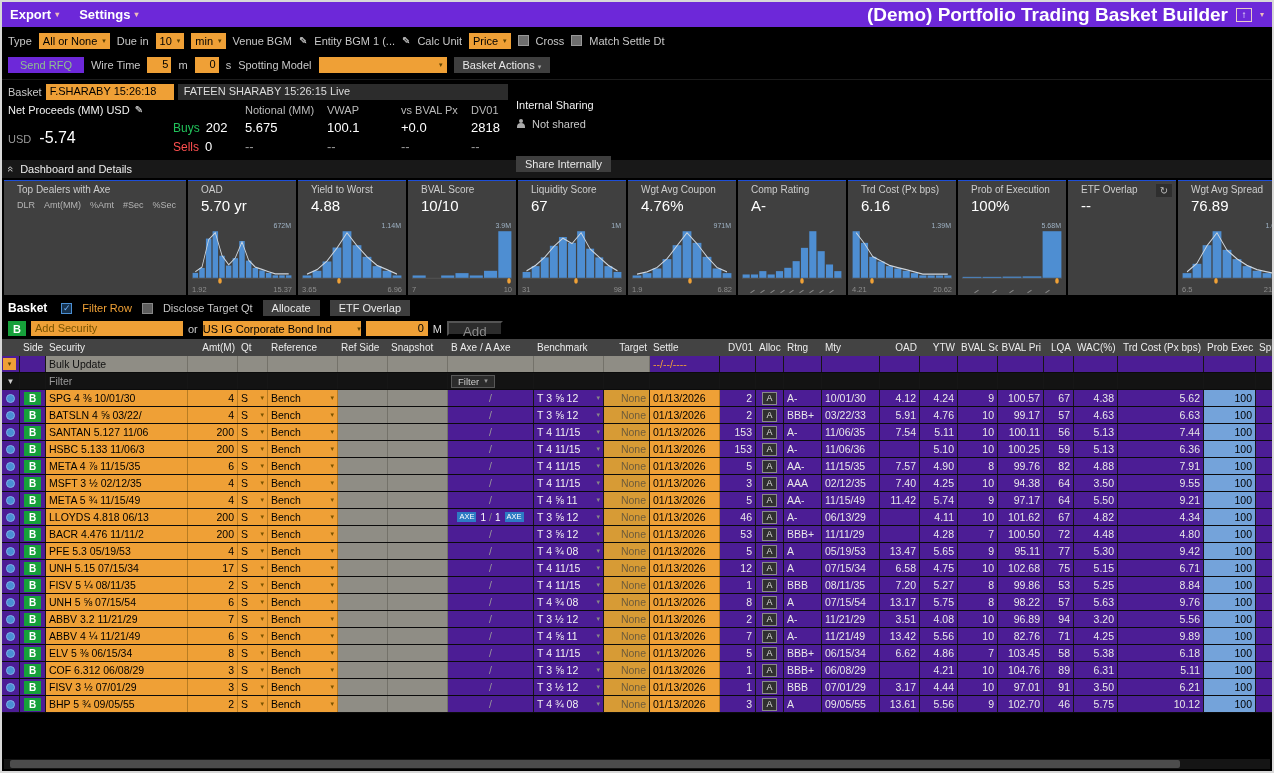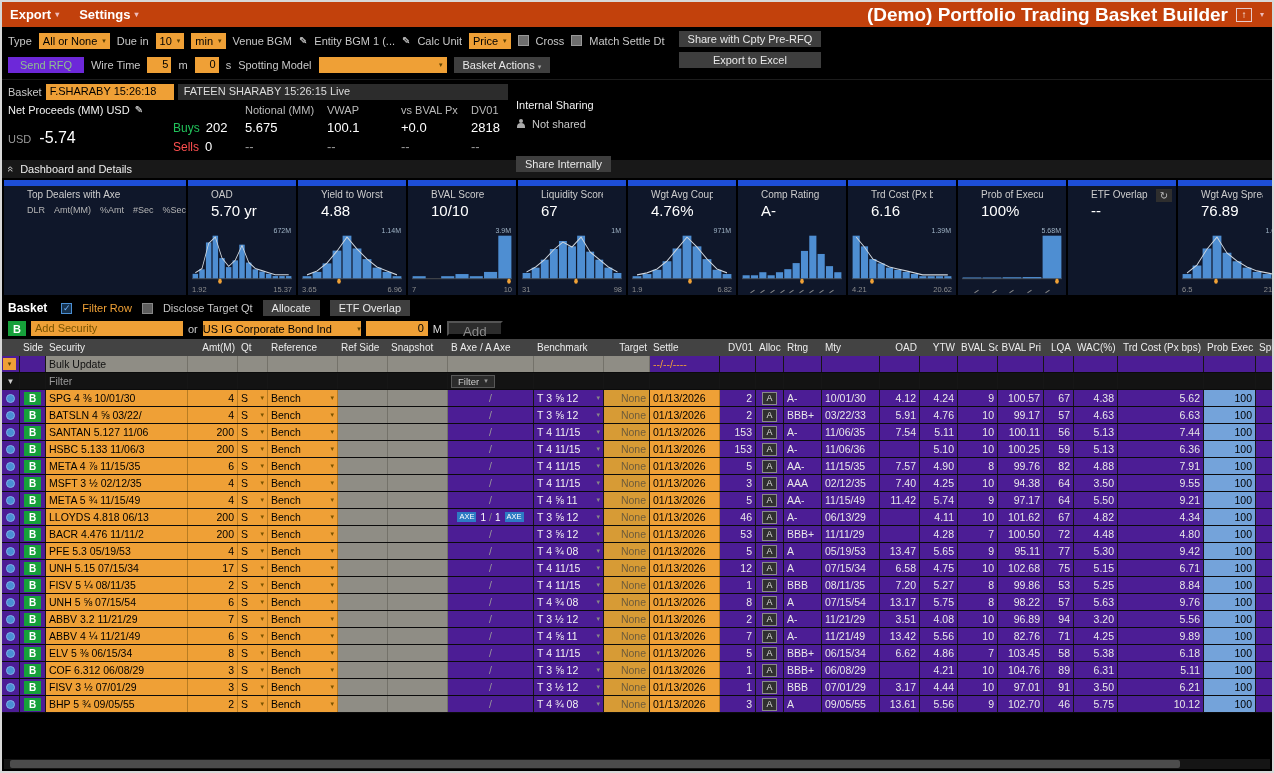--- a/index.html
+++ b/index.html
@@ -1,21 +1,21 @@
 <!DOCTYPE html>
 <html><head>
 <meta charset="utf-8">
 <style>
 *{box-sizing:border-box;margin:0;padding:0}
 html,body{width:1274px;height:773px;overflow:hidden}
 body{background:#060606;font-family:"Liberation Sans",sans-serif;font-size:11px;color:#ddd}
 .app{width:1274px;height:773px;border:2px solid #d8d8d8;background:#000;display:flex;flex-direction:column;overflow:hidden}
 
 
-.titlebar{height:25px;background:#c2410c;display:flex;align-items:center;padding:0 8px;flex:0 0 auto}
+.titlebar{height:25px;background:#6d28d9;display:flex;align-items:center;padding:0 8px;flex:0 0 auto}
 .menu{display:flex;align-items:center;gap:4px;color:#fff;font-weight:bold;font-size:13px;margin-right:20px;cursor:default}
 .menu .crt{font-size:8px;color:#eebcbc}
 .tb-right{margin-left:auto;display:flex;align-items:center;gap:8px}
 .tb-title{color:#fff;font-weight:bold;font-size:19px}
 .share-box{border:1px solid #e8caca;color:#fff;font-size:10px;width:16px;height:14px;display:flex;align-items:center;justify-content:center}
 .tb-right .crt{font-size:8px;color:#eebcbc}
 
 
 .toolbar{display:flex;background:#000;padding:4px 6px 5px;border-bottom:1px solid #1c1c1c;flex:0 0 auto}
 .tb-rows{display:flex;flex-direction:column;gap:5px}
@@ -54,21 +54,21 @@
 .ns{display:flex;align-items:center;gap:5px;color:#c8c8c8;margin-top:7px}
 .person{width:11px;height:10px;position:relative;display:inline-block}
 .person::before{content:"";position:absolute;left:3px;top:0;width:4px;height:4px;border-radius:50%;background:#aaa}
 .person::after{content:"";position:absolute;left:1px;top:4px;width:8px;height:5px;border-radius:4px 4px 0 0;background:#aaa}
 .sharing .btn{margin-top:26px}
 
 
 .dash-hdr{height:18px;background:#181818;display:flex;align-items:center;gap:6px;padding:0 6px;color:#eee;flex:0 0 auto}
 .coll{display:inline-block;transform:rotate(90deg);font-size:11px;color:#ccc}
 .cards{display:flex;gap:2px;padding:2px;background:#000;height:119px;flex:0 0 auto}
-.card{position:relative;flex:0 0 108px;background:#0f172a;border-top:6px solid #1d4ed8;padding:3px 23px;overflow:hidden}
+.card{position:relative;flex:0 0 108px;background:#404040;border-top:1px solid #1d4ed8;padding:3px 13px;overflow:hidden}
 .card.wide{flex:0 0 182px}
 .ct{font-size:10px;color:#ccc;white-space:nowrap;overflow:hidden}
 .cv{font-size:15px;color:#fff;margin-top:2px}
 .tdcols{display:flex;gap:9px;margin-top:5px;font-size:9px;color:#b5b5b5;white-space:nowrap}
 .chart{position:absolute;left:4px;right:4px;top:44px;bottom:11px}
 .chart svg{width:100%;height:100%;display:block}
 .peak{position:absolute;right:5px;top:41px;font-size:7px;color:#9fb3c5}
 .rng{position:absolute;left:4px;right:4px;bottom:1px;display:flex;justify-content:space-between;font-size:7.5px;color:#8d8d8d}
 .ticks{position:absolute;left:10px;right:10px;bottom:1px;display:flex;justify-content:space-around}
 .tick{width:1px;height:5px;background:#8a8a8a;transform:rotate(55deg)}
@@ -186,24 +186,20 @@
         <span class="lbl">m</span>
         <span class="mini">0</span>
         <span class="lbl">s</span>
         <span class="lbl">Spotting Model</span>
         <span class="sel" style="width:128px">
             <span class="sc" style="margin-left:auto">▾</span>
           </span>
         <button class="btn"><span>Basket Actions</span> <span style="font-size:7px;color:#aaa">▾</span></button>
       </div>
     </div>
-    <div class="tb-stack">
-      <button class="btn">Share with Cpty Pre-RFQ</button>
-      <button class="btn">Export to Excel</button>
-    </div>
   </section>
 
   <section class="basket">
     <div class="bline">
       <span class="lbl">Basket</span>
       <span class="bid">F.SHARABY 15:26:18</span>
       <span class="bstatus">FATEEN SHARABY 15:26:15 Live</span>
     </div>
     <div class="stats">
       <div class="np">

